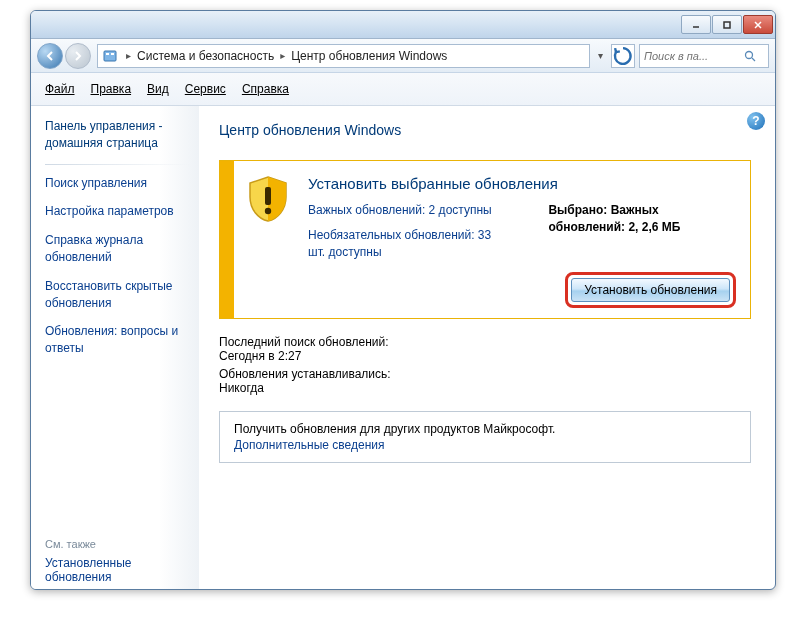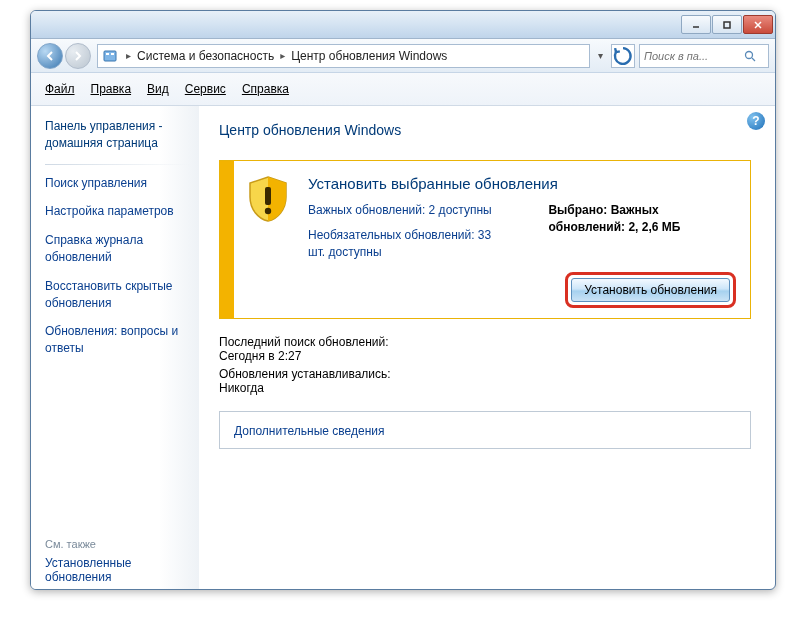--- a/index.html
+++ b/index.html
@@ -189,17 +189,18 @@
           <div class="info-label">Последний поиск обновлений:</div>
           <div class="info-val">Сегодня в 2:27</div>
         </div>
         <div class="info-row">
           <div class="info-label">Обновления устанавливались:</div>
           <div class="info-val">Никогда</div>
         </div>
       </div>
 
       <div class="promo-box">
+        <div>Получить обновления для других продуктов Майкрософт.</div>
         <div class="promo-link">Дополнительные сведения</div>
       </div>
     </div>
   </div>
 </div>
 
 </body></html>

